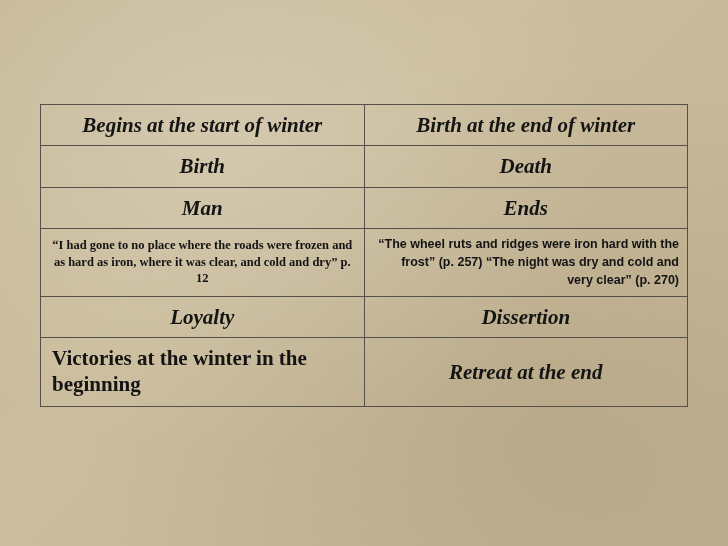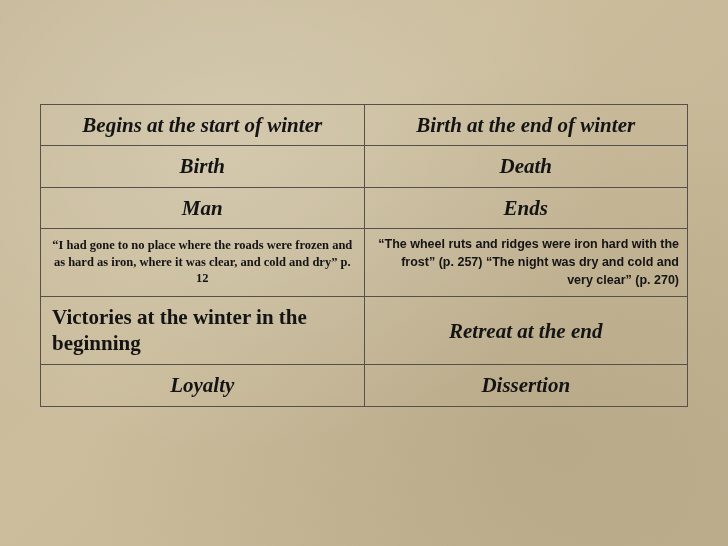--- a/index.html
+++ b/index.html
@@ -119,29 +119,29 @@
       <tr>
         <td class="col-left">
           <div class="cell small-serif">“I had gone to no place where the roads were frozen and as hard as iron, where it was clear, and cold and dry” p. 12</div>
         </td>
         <td class="col-right">
           <div class="cell small-sans">“The wheel ruts and ridges were iron hard with the frost” (p. 257) “The night was dry and cold and very clear” (p. 270)</div>
         </td>
       </tr>
       <tr>
         <td class="col-left">
+          <div class="cell italic-center">Loyalty</div>
+        </td>
+        <td class="col-right">
+          <div class="cell italic-center">Dissertion</div>
+        </td>
+      </tr>
+      <tr>
+        <td class="col-left">
           <div class="cell plain-left">Victories at the winter in the beginning</div>
         </td>
         <td class="col-right">
           <div class="cell italic-center">Retreat at the end</div>
-        </td>
-      </tr>
-      <tr>
-        <td class="col-left">
-          <div class="cell italic-center">Loyalty</div>
-        </td>
-        <td class="col-right">
-          <div class="cell italic-center">Dissertion</div>
         </td>
       </tr>
     </tbody>
   </table>
 </div>
 
 </body></html>

